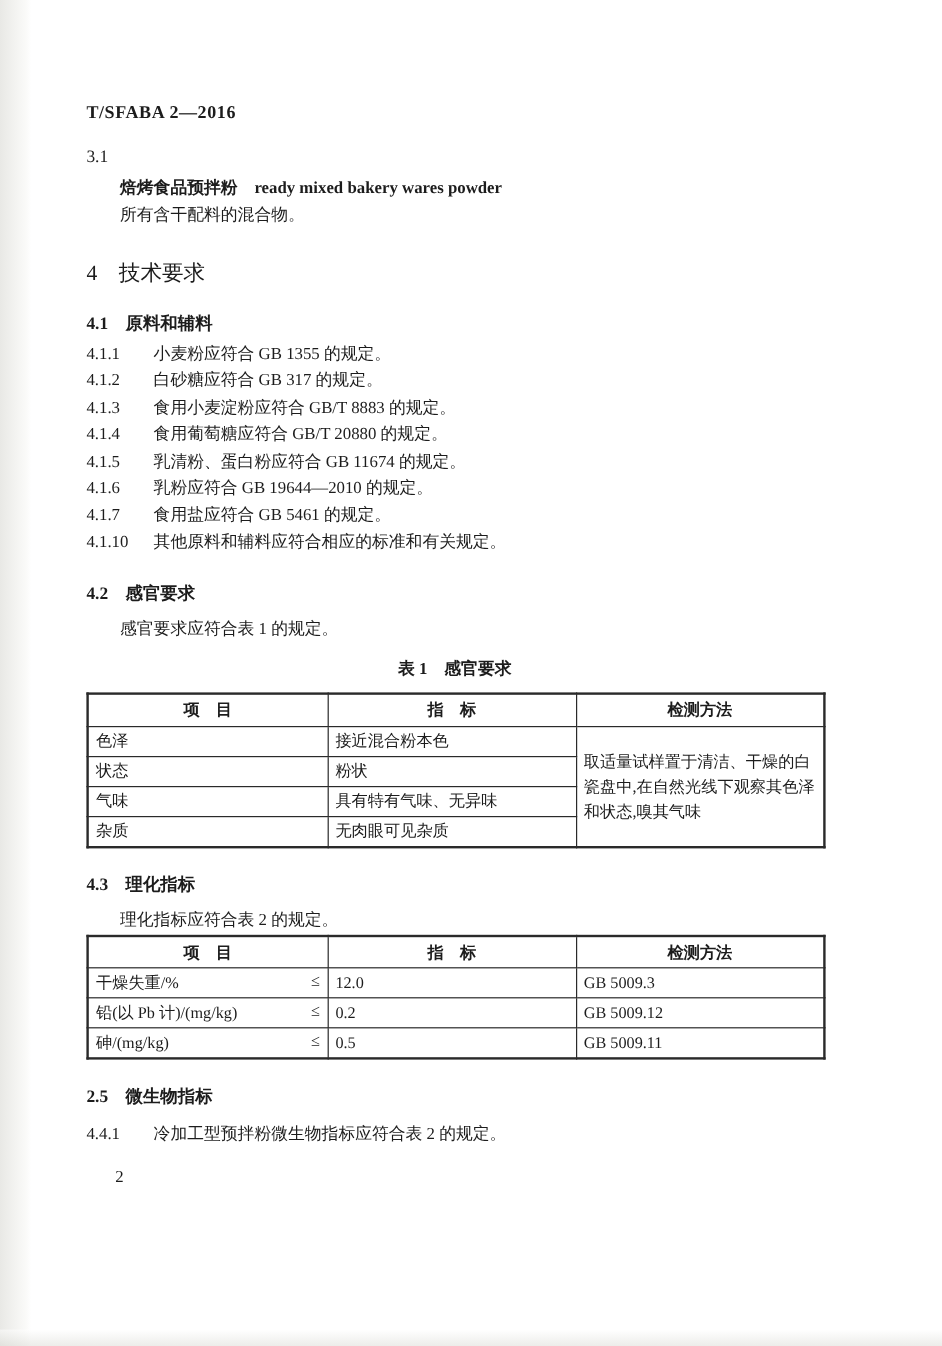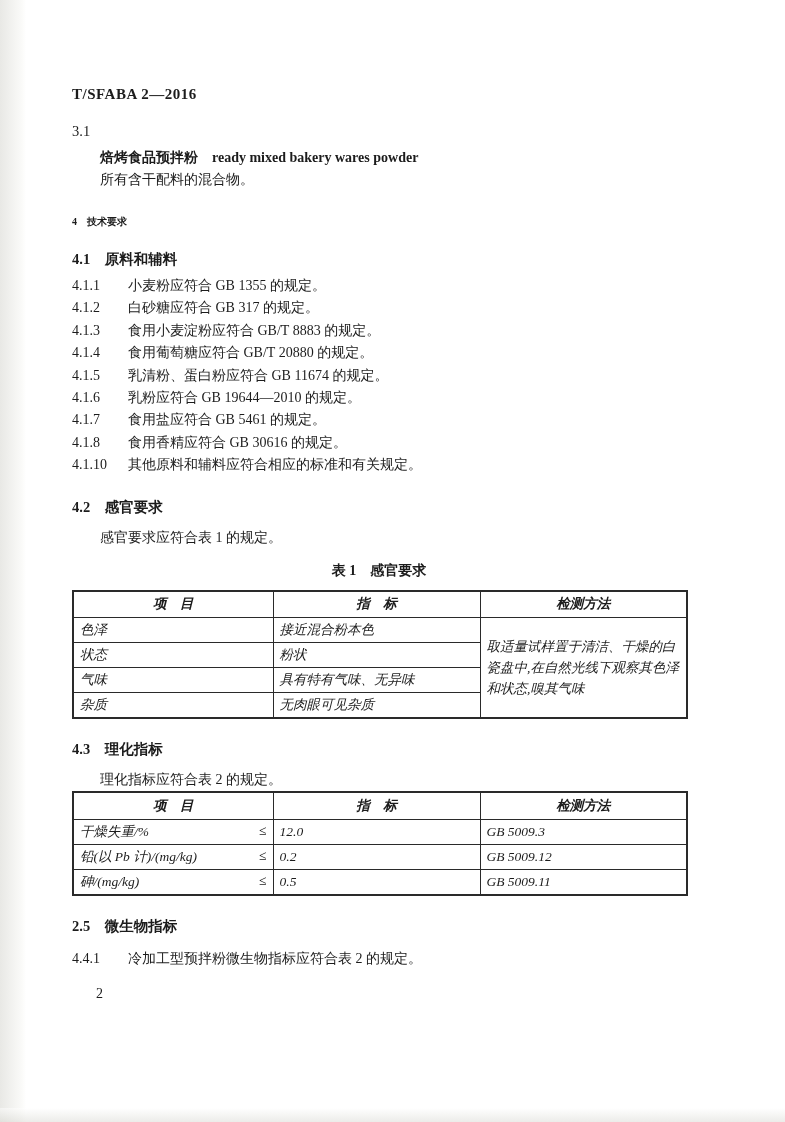--- a/index.html
+++ b/index.html
@@ -28,21 +28,21 @@
   }
   .doc-number {
     font-weight:bold; font-size:15px; letter-spacing:.5px;
     margin-bottom:20px;
   }
   .term-num { font-size:14.5px; margin-bottom:7px; }
   .term-line { margin-left:28px; line-height:22px; font-weight:bold; font-size:14px; }
   .term-line .en { margin-left:14px; }
   .term-def { margin-left:28px; line-height:22px; font-size:14px; }
   h2.sec {
-    margin-top:24px; font-size:10px; font-weight:bold;
+    margin-top:24px; font-size:18px; font-weight:normal;
   }
   h3.sec {
     margin-top:21px; font-size:14.5px; font-weight:bold;
   }
   .clauses { margin-top:6px; }
   .clause { line-height:22.4px; font-size:14px; }
   .cnum { display:inline-block; width:56px; }
   p.indent { margin-top:10px; margin-left:28px; font-size:14px; line-height:22px; }
   .tcaption {
     margin-top:13px; margin-bottom:10px;
@@ -54,21 +54,21 @@
     border:2px solid #2a2a2a;
     font-size:13.5px;
     table-layout:fixed;
   }
   table.doc-table col.c1 { width:200px; }
   table.doc-table col.c2 { width:207px; }
   table.doc-table col.c3 { width:207px; }
   table.doc-table th, table.doc-table td {
     border:1px solid #2a2a2a;
     vertical-align:middle;
-    padding:3px 6px; height:25px;font-style:italic;
+    padding:3px 6px; height:25px;
   }
   table.doc-table th { font-weight:bold; height:27px; }
   td.method {
     text-align:left; padding:4px 10px; line-height:21px; font-size:13.5px;
   }
   td.item-le { text-align:left; padding-left:14px; padding-right:16px; }
   td.item-le .le { float:right; }
   .clause-441 { margin-top:12px; }
   .page-num { margin-top:16px; margin-left:24px; font-size:14px; }
 </style>
@@ -95,21 +95,20 @@
   <h3 class="sec">4.1　原料和辅料</h3>
 
   <div class="clauses">
     <div class="clause"><span class="cnum">4.1.1</span><span>小麦粉应符合 GB 1355 的规定。</span></div>
     <div class="clause"><span class="cnum">4.1.2</span><span>白砂糖应符合 GB 317 的规定。</span></div>
     <div class="clause"><span class="cnum">4.1.3</span><span>食用小麦淀粉应符合 GB/T 8883 的规定。</span></div>
     <div class="clause"><span class="cnum">4.1.4</span><span>食用葡萄糖应符合 GB/T 20880 的规定。</span></div>
     <div class="clause"><span class="cnum">4.1.5</span><span>乳清粉、蛋白粉应符合 GB 11674 的规定。</span></div>
     <div class="clause"><span class="cnum">4.1.6</span><span>乳粉应符合 GB 19644—2010 的规定。</span></div>
     <div class="clause"><span class="cnum">4.1.7</span><span>食用盐应符合 GB 5461 的规定。</span></div>
-    <div class="clause"><span class="cnum">4.1.8</span><span>食用香精应符合 GB 30616 的规定。</span></div>
     <div class="clause"><span class="cnum">4.1.10</span><span>其他原料和辅料应符合相应的标准和有关规定。</span></div>
   </div>
 
   <h3 class="sec">4.2　感官要求</h3>
   <p class="indent">感官要求应符合表 1 的规定。</p>
 
   <div class="tcaption">表 1　感官要求</div>
 
   <table class="doc-table">
     <colgroup>

